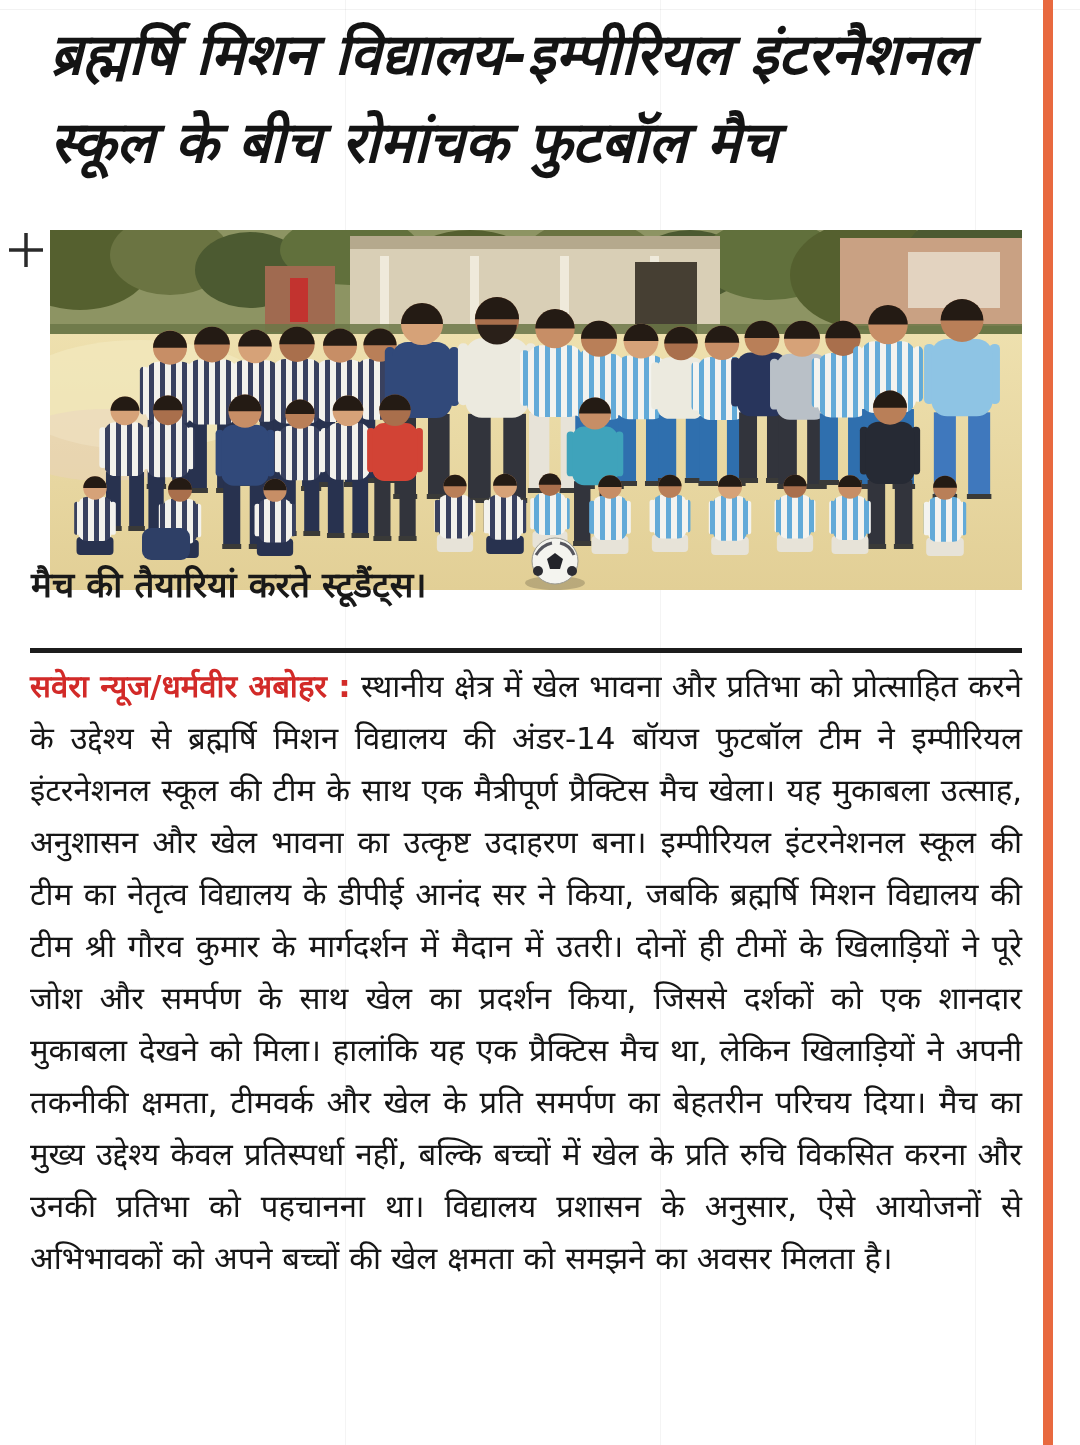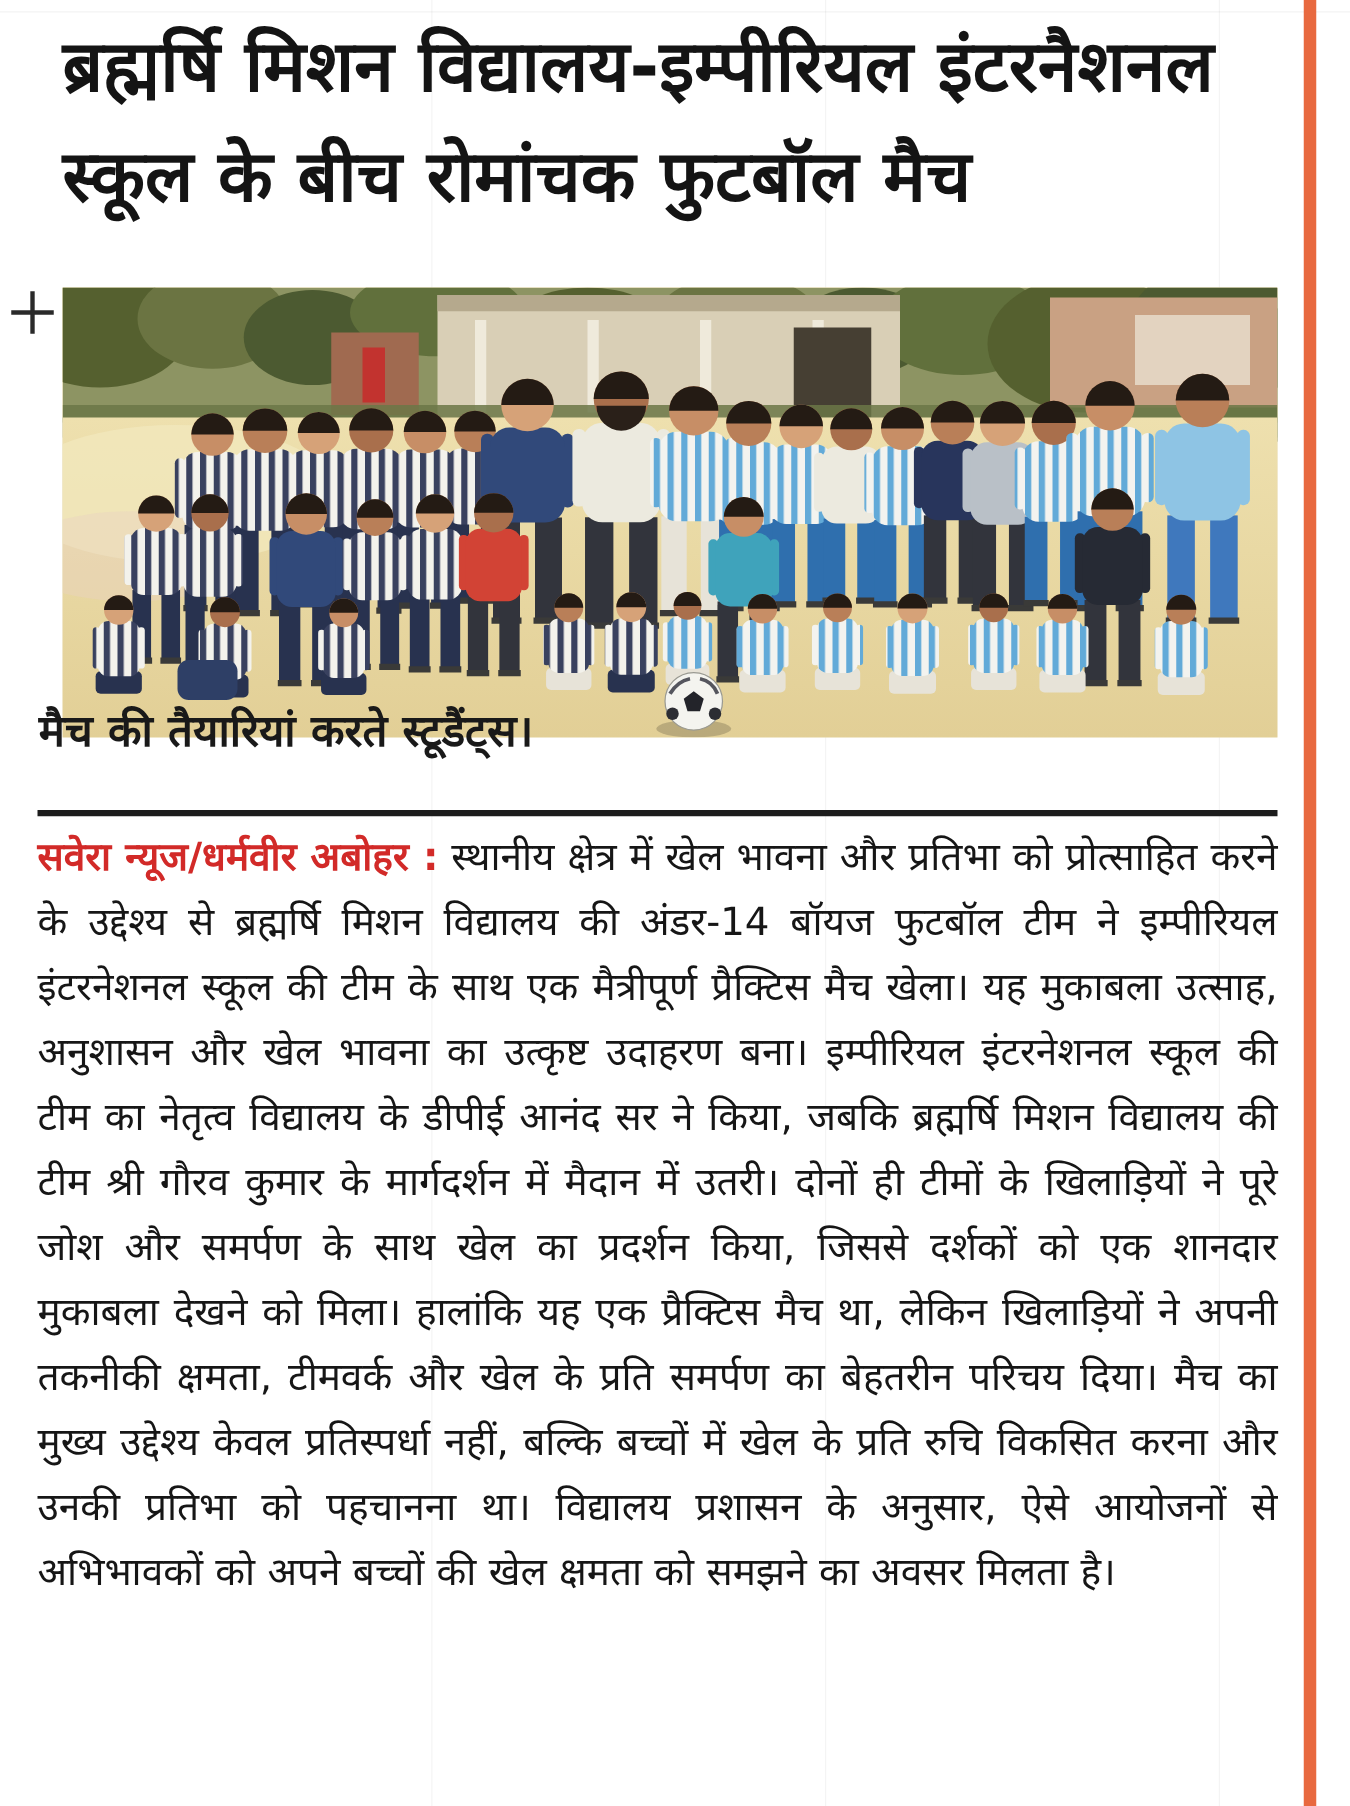--- a/index.html
+++ b/index.html
@@ -5,21 +5,21 @@
   html,body{margin:0;padding:0;background:#ffffff;}
   .page{
     position:relative;width:1080px;height:1445px;background:#ffffff;overflow:hidden;
     font-family:"DejaVu Sans","Liberation Sans",sans-serif;
   }
   .scanline-v{position:absolute;top:0;width:1px;height:100%;background:rgba(0,0,0,0.045);}
   .scanline-h{position:absolute;left:0;width:100%;height:1px;background:rgba(0,0,0,0.05);}
   .edge-bar{position:absolute;top:0;left:1043px;width:10px;height:1445px;background:#e8693f;}
   .headline{
     position:absolute;left:50px;top:10px;width:965px;margin:0;
-    font-size:57px;line-height:88px;font-weight:700;color:#141414;letter-spacing:0px;
+    font-size:57px;line-height:88px;font-weight:700;color:#141414;letter-spacing:0px;font-style:italic;
   }
   .crop-plus{position:absolute;left:6px;top:230px;}
   .photo{position:absolute;left:50px;top:230px;width:972px;height:360px;overflow:hidden;background:#e6d5a3;}
   .photo svg{display:block;}
   .caption{
     position:absolute;left:31px;top:560px;width:990px;margin:0;
     font-size:35px;font-weight:700;color:#191919;
   }
   .rule{position:absolute;left:30px;top:648px;width:992px;height:5px;background:#1c1c1c;}
   .body-copy{

